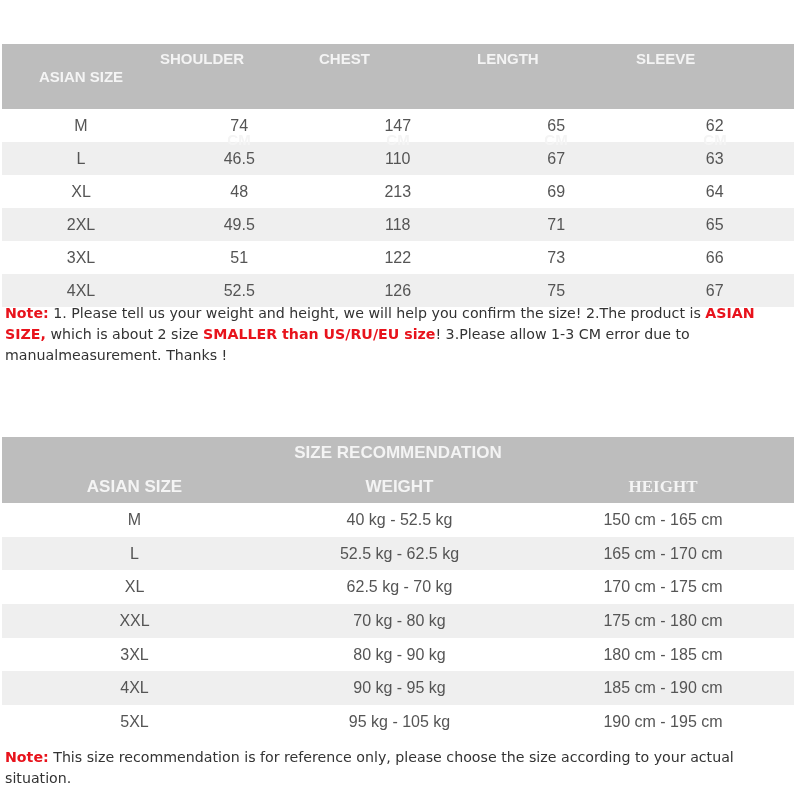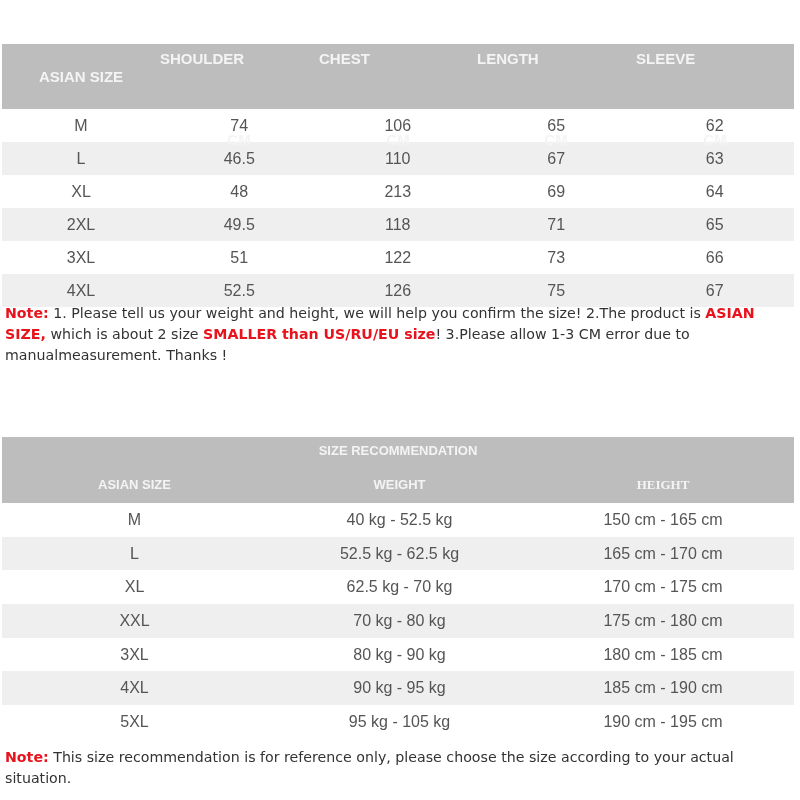--- a/index.html
+++ b/index.html
@@ -11,21 +11,21 @@
   .cell { text-align:center; }
   .t1 .c0 { width:158px; }
   .t1 .c1, .t1 .c2, .t1 .c3, .t1 .c4 { width:158.5px; }
   .t1 .hdr { height:65px; position:relative; font-size:15px; }
   .t1 .hdr .asian { position:absolute; left:0; width:158px; top:0; height:65px; display:flex; align-items:center; justify-content:center; }
   .t1 .hdr .col { position:absolute; top:0; height:65px; width:158px; }
   .t1 .hdr .col .top { position:absolute; top:6px; width:100%; text-align:left; }
   .t1 .hdr .col .bot { position:absolute; top:39px; width:100%; text-align:center;margin-top:48px; }
   .note { position:absolute; left:5px; width:790px; font-size:14.2px; line-height:21px; color:#333; font-family:"DejaVu Sans", sans-serif; }
   .red { color:#e8131c; font-weight:bold;margin-top:36px; }
-  .t2 .hdr { height:66px; position:relative; font-size:13px; }
+  .t2 .hdr { height:66px; position:relative; font-size:17px; }
   .t2 .hdr .title { position:absolute; top:6px; left:0; width:100%; text-align:center; }
   .t2 .hdr .h { position:absolute; top:40px; text-align:center; }
   .t2 .row { height:33.7px; }
   .t2 .c0 { width:265px; }
   .t2 .c1 { width:265px; }
   .t2 .c2 { width:262px; }
   .note2 { font-size:14.2px; line-height:21px; }
 </style>
 </head>
 <body>
@@ -47,21 +47,21 @@
     </div>
     <div class="col" style="left:634px;">
       <div class="top">SLEEVE</div>
       <div class="bot">CM</div>
     </div>
   </div>
 
   <div class="row">
     <div class="cell c0">M</div>
     <div class="cell c1">74</div>
-    <div class="cell c2">106</div>
+    <div class="cell c2">147</div>
     <div class="cell c3">65</div>
     <div class="cell c4">62</div>
   </div>
   <div class="row alt">
     <div class="cell c0">L</div>
     <div class="cell c1">46.5</div>
     <div class="cell c2">110</div>
     <div class="cell c3">67</div>
     <div class="cell c4">63</div>
   </div>

